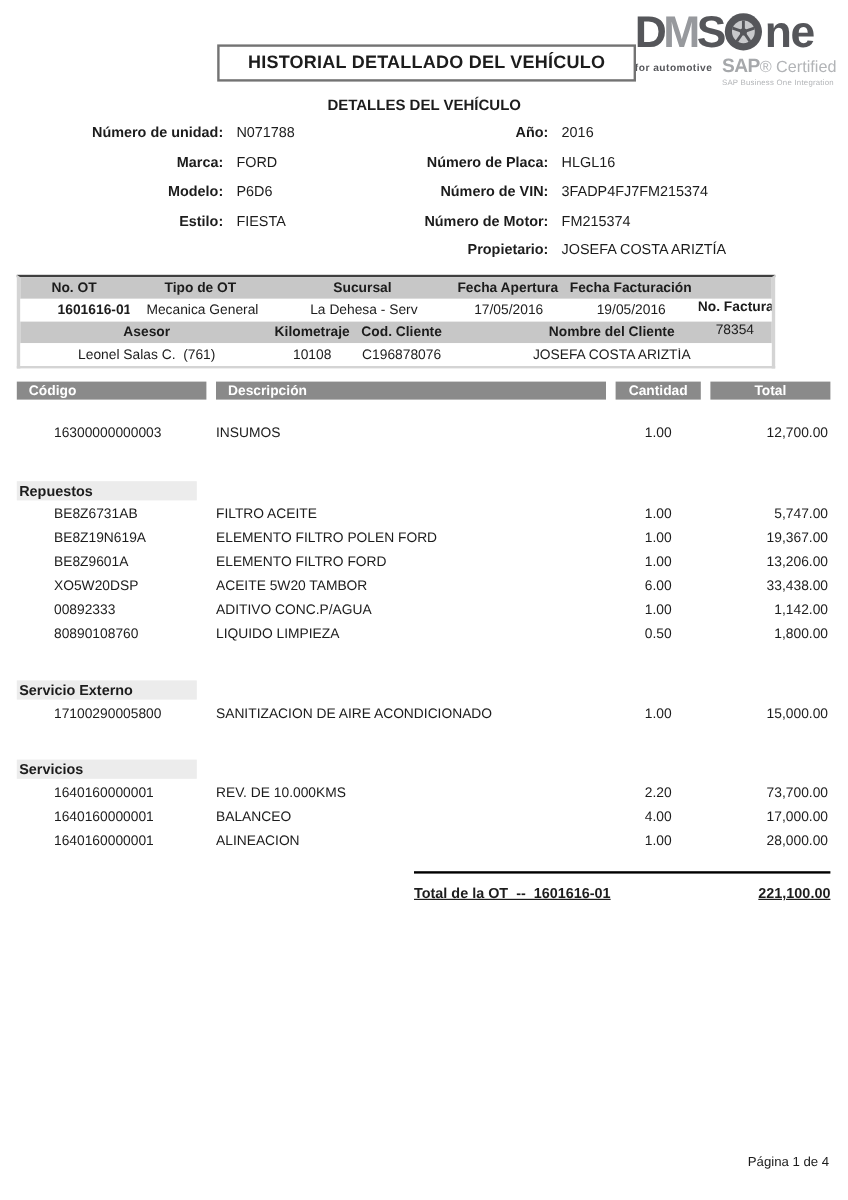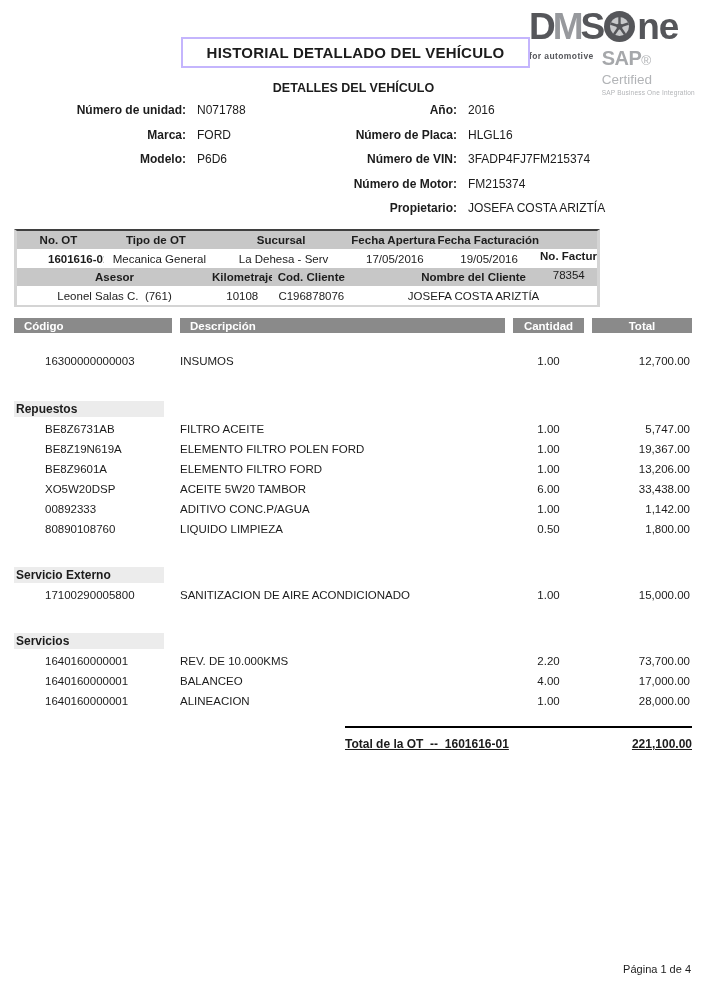--- a/index.html
+++ b/index.html
@@ -13,44 +13,44 @@
   
   .logo { position:absolute; top:8px; right:8px; width:170px; text-align:left; }
   .logo-main { display:flex; align-items:center; line-height:1; }
   .logo-main .lt { font-weight:bold; font-size:37px; letter-spacing:-3px; color:#55565a; }
   .logo-main .lt-m { color:#97999d; }
   .logo-main .lt-ne { letter-spacing:-1px; margin-left:1px; }
   .wheel { margin:0 0 0 1px; display:block; }
   .logo-row2 { display:flex; align-items:flex-start; margin-top:2px; }
   .l-tag { font-size:8.5px; font-weight:bold; color:#55565a; letter-spacing:0.4px; margin-right:8px; margin-top:4px; white-space:nowrap; }
   .l-sapblock { display:inline-block; }
-  .l-sap { font-size:20px; font-weight:bold; color:#a6a8ab; letter-spacing:-0.5px; }
+  .l-sap { font-size:16px; font-weight:bold; color:#a6a8ab; letter-spacing:-0.5px; }
   .l-cert { font-size:13.5px; color:#b2b4b7; }
   .l-sapsub { font-size:6.5px; color:#b2b4b7; margin-top:1px; letter-spacing:0.2px; }
 
   
   .title-box {
     position:absolute; left:181px; top:37px; width:349px; height:31px;
-    border:2px solid #c4b5fd; display:flex; align-items:center; justify-content:center;
+    border:2px solid #737373; display:flex; align-items:center; justify-content:center;
     font-size:15px; font-weight:bold; letter-spacing:0.2px; white-space:nowrap;
   }
   .subtitle { position:absolute; top:81px; left:0; right:0; text-align:center; font-size:12.5px; font-weight:bold; }
 
   
   .details-left  { position:absolute; top:103px; left:14px; }
   .details-right { position:absolute; top:103px; left:338px; }
   .d-row { display:flex; height:24.5px; align-items:flex-start; font-size:12px; }
   .d-label { font-weight:bold; text-align:right; }
   .details-left  .d-label { width:172px; }
   .details-right .d-label { width:119px; }
   .d-value { margin-left:11px; white-space:nowrap; }
 
   
   .ot-table {
-    position:absolute; top:229px; left:14px; width:586px;
+    position:absolute; top:229px; left:14px; width:632px;
     border-top:2px solid #3f3f3f; border-left:3px solid #d4d4d4;
     border-right:3px solid #d4d4d4; border-bottom:2px solid #d4d4d4;
   }
   .ot-row { display:flex; align-items:center; font-size:11.5px; }
   .ot-head { background:#c7c7c7; font-weight:bold; height:18px; }
   .ot-data { background:#ffffff; height:19px; }
   .ot-cell { text-align:center; white-space:pre; overflow:hidden; }
   .c1-0{width:96px;} .c1-1{width:130px;} .c1-2{width:160px;} .c1-3{width:100px;} .c1-4{width:120px;} .c1-5{width:66px;margin-top:32px;}
   .c2-0{width:226px;} .c2-1{width:70px;} .c2-2{width:90px;} .c2-3{width:286px;}
   .bold { font-weight:bold;padding-left:31px; }
@@ -128,20 +128,24 @@
       <span class="d-value">N071788</span>
     </div>
     <div class="d-row">
       <span class="d-label">Marca:</span>
       <span class="d-value">FORD</span>
     </div>
     <div class="d-row">
       <span class="d-label">Modelo:</span>
       <span class="d-value">P6D6</span>
     </div>
+    <div class="d-row">
+      <span class="d-label">Estilo:</span>
+      <span class="d-value">FIESTA</span>
+    </div>
   </div>
 
   <div class="details-right">
     <div class="d-row">
       <span class="d-label">Año:</span>
       <span class="d-value">2016</span>
     </div>
     <div class="d-row">
       <span class="d-label">Número de Placa:</span>
       <span class="d-value">HLGL16</span>

